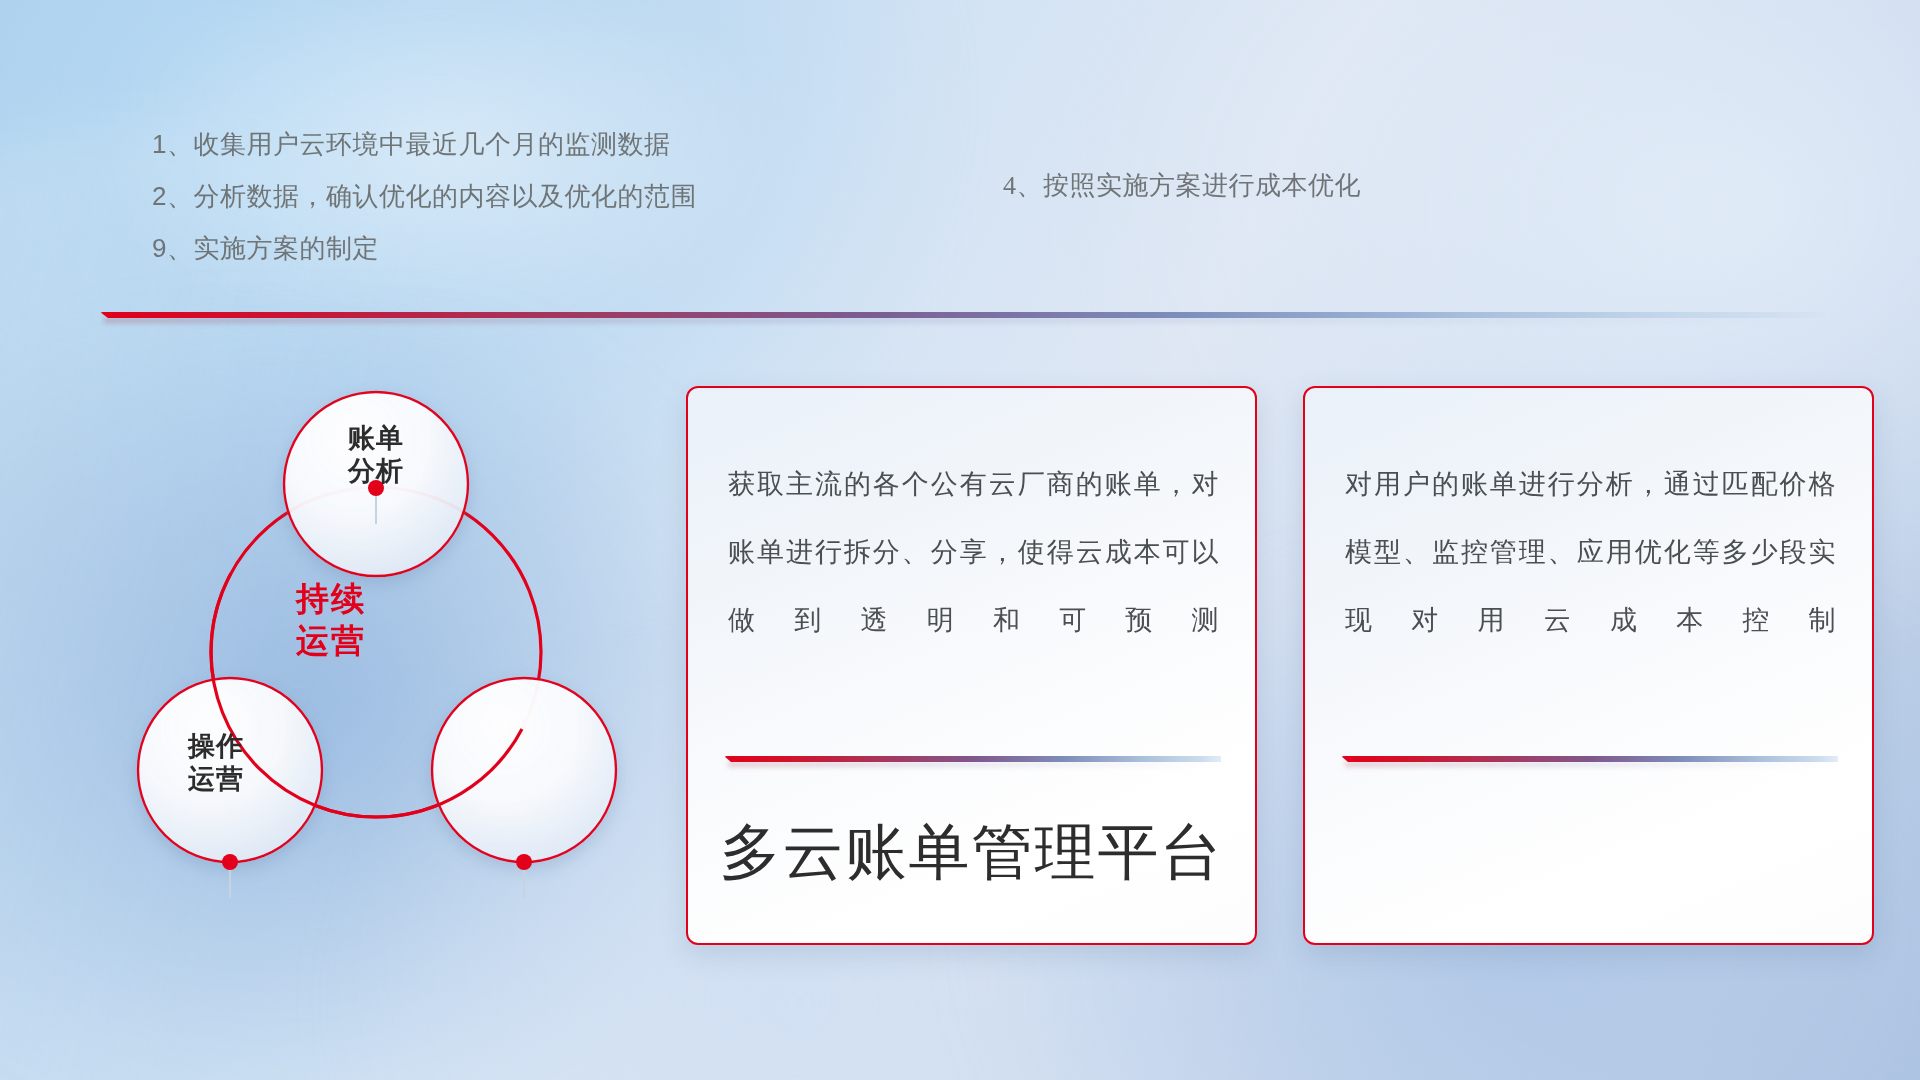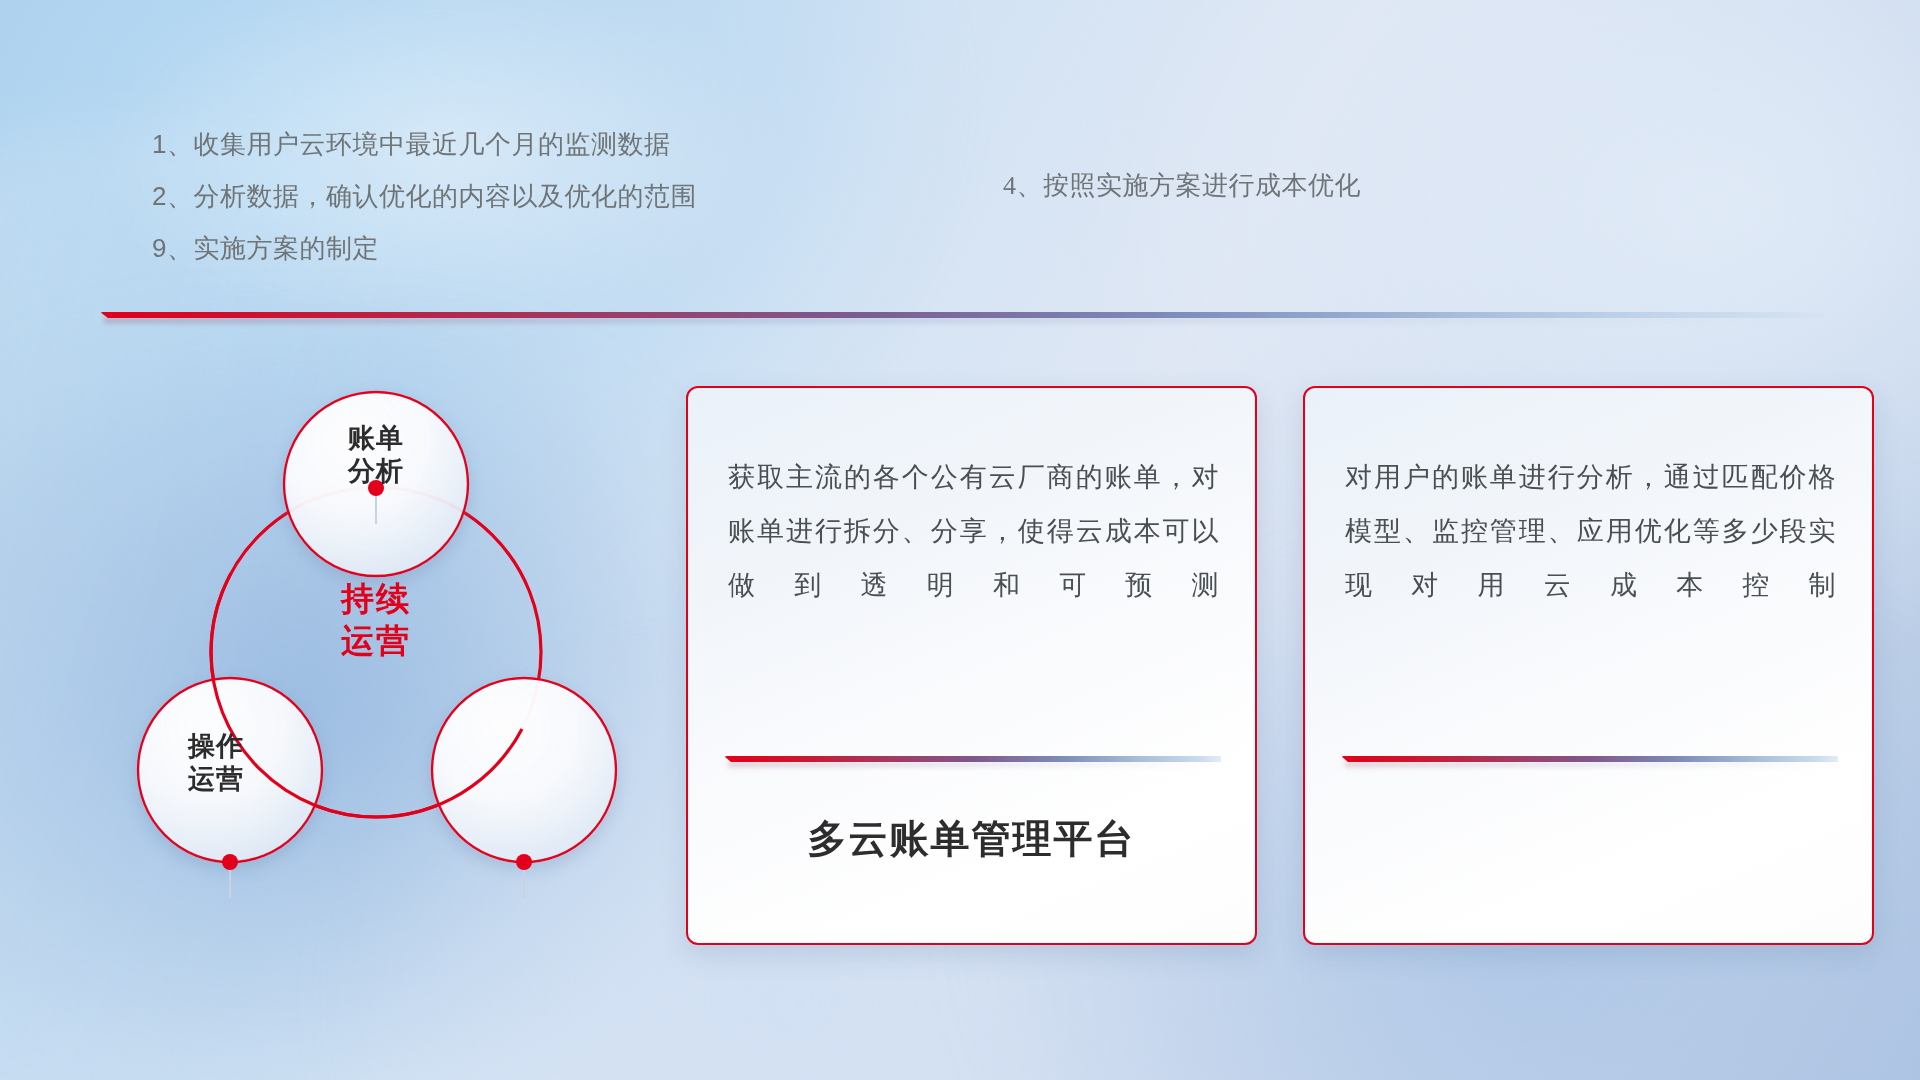--- a/index.html
+++ b/index.html
@@ -92,21 +92,21 @@
     font-size:27px;
     line-height:33px;
     letter-spacing:1px;
     white-space:pre-line;
   }
   .lbl-bill{left:200px;top:70px;width:160px;}
   .lbl-ops{left:40px;top:378px;width:160px;}
   .lbl-opt{left:362px;top:378px;width:160px;}
   .venn-center{
     position:absolute;left:200px;top:226px;width:160px;
-    text-align:center;
+    text-align:left;
     color:#e2001a;
     font-weight:bold;
     font-size:33px;
     line-height:42px;
     letter-spacing:2px;
     white-space:pre-line;
   }
 
   
   .card{
@@ -119,43 +119,43 @@
     background:linear-gradient(157deg,#eaf1f9 0%,#f1f5fa 26%,#fafbfd 55%,#ffffff 78%,#fdfdfe 100%);
     box-shadow:0 10px 26px rgba(80,110,150,.18);
     overflow:hidden;
   }
   .card-1{left:686px;}
   .card-2{left:1303px;}
   .card-body{
     position:absolute;left:40px;right:36px;top:62px;
     color:#4a4f52;
     font-size:27px;
-    line-height:54px;
+    line-height:68px;
     letter-spacing:.4px;
     text-align:justify;
     text-align-last:justify;
   }
   .card-sep-wrap{position:absolute;left:36px;right:34px;top:368px;height:12px;}
   .card-sep{
     position:absolute;left:0;top:0;width:100%;height:6px;
     background:linear-gradient(90deg,#e2001a 0%,#d31028 12%,#a8365c 32%,#80578c 50%,#7e8cb8 68%,#a9bfdb 84%,#ccdcee 96%,#e3ecf6 100%);
     border-radius:3px 0 0 3px;
     clip-path:polygon(0 0,100% 0,100% 100%,7px 100%);
   }
   .card-sep-shadow{
     position:absolute;left:4px;top:6px;width:99%;height:5px;
     background:linear-gradient(90deg,rgba(160,60,80,.26) 0%,rgba(120,110,160,.18) 45%,rgba(170,190,215,0) 100%);
     filter:blur(2.5px);
   }
   .card-title{
     position:absolute;left:0;right:0;top:424px;
     text-align:center;
     color:#2d2d2d;
-    font-size:39px;
-    font-weight:bold;
+    font-size:61px;
+    font-weight:normal;
     letter-spacing:2px;
   }
 </style>
 </head>
 <body>
 
 <div class="bg">
   <div class="bg-base"></div>
   <div class="bg-blob-a"></div>
   <div class="bg-blob-c"></div>

